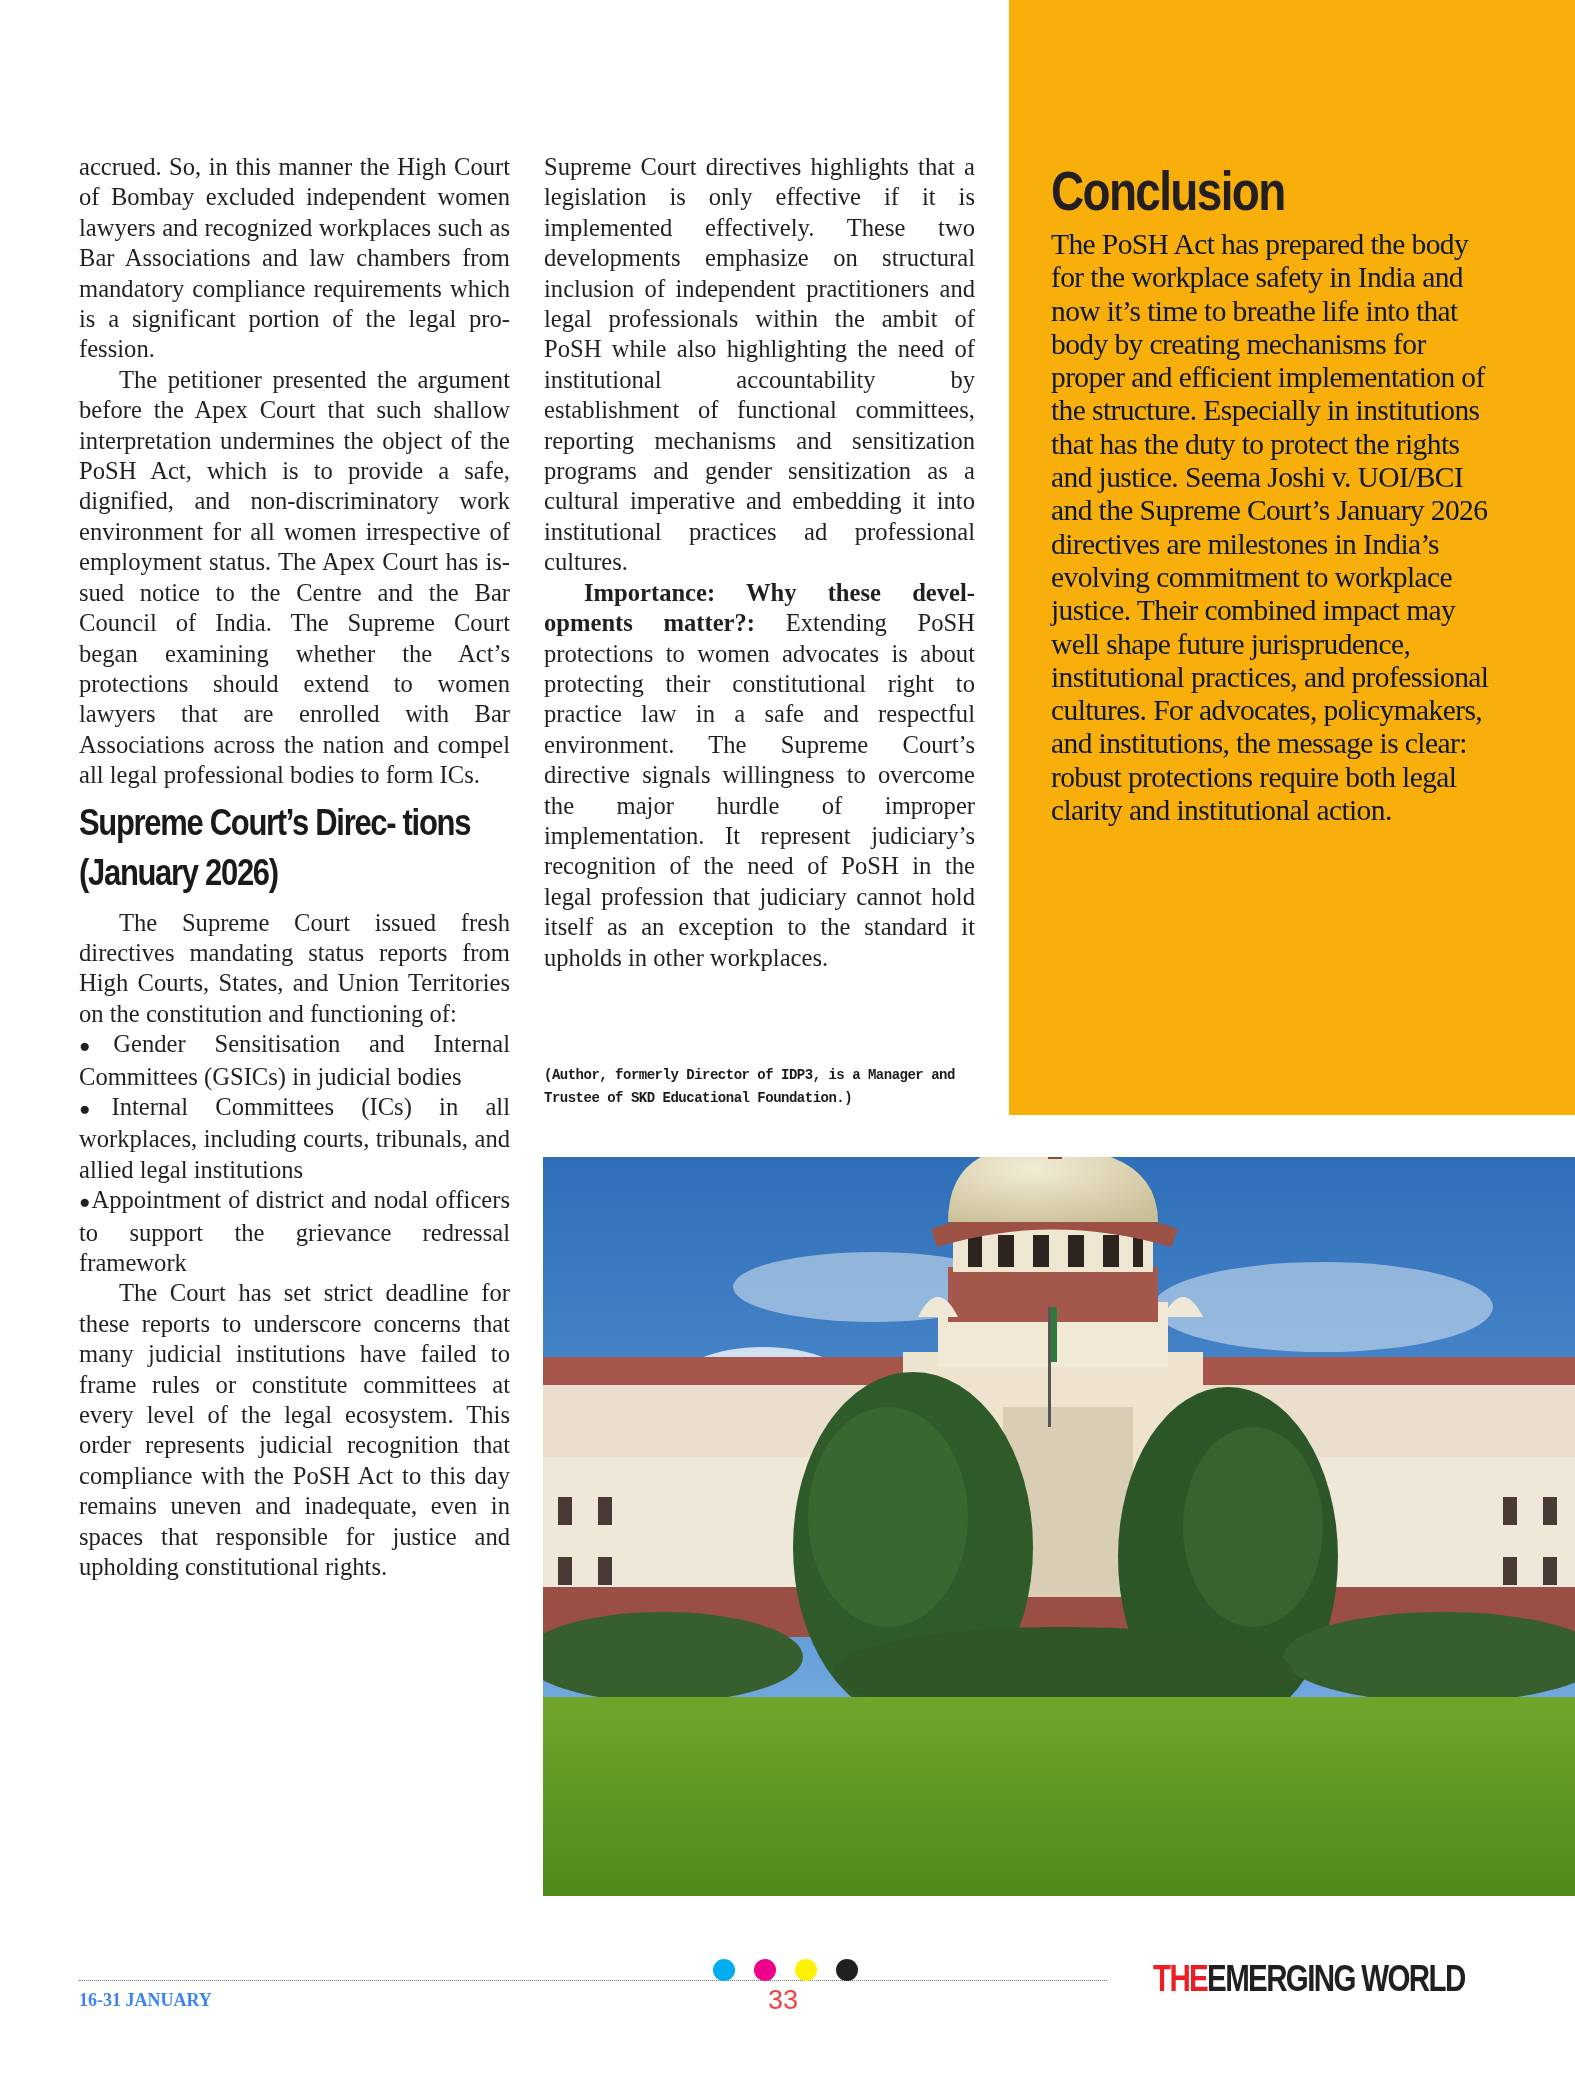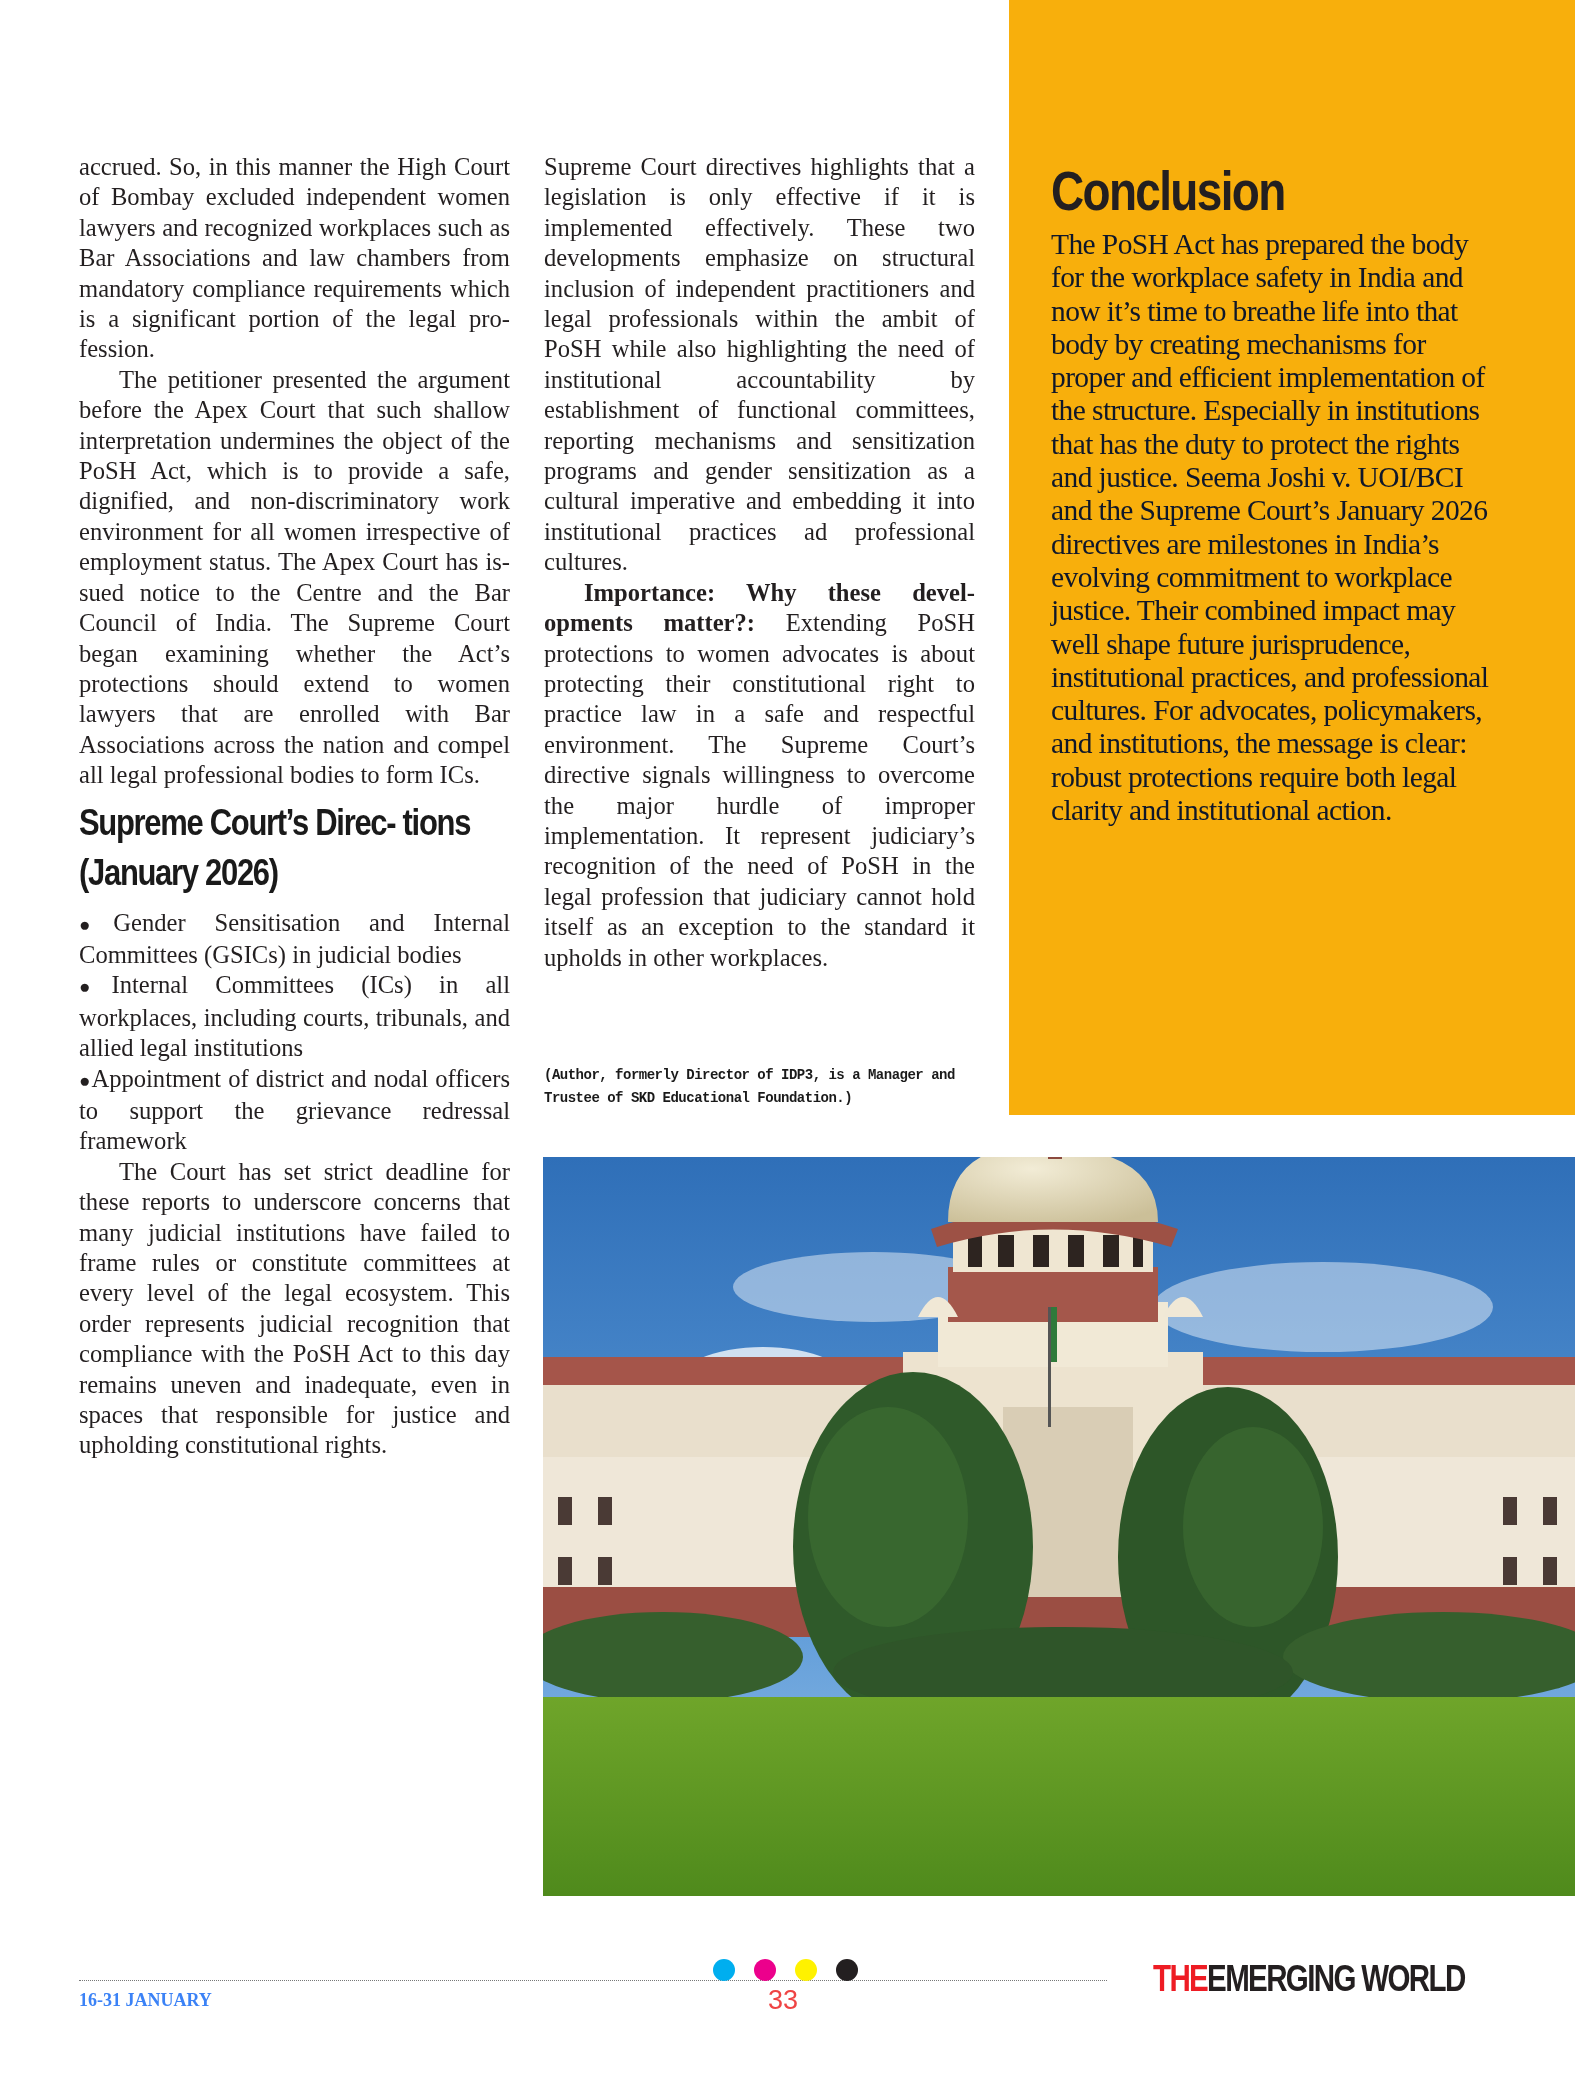--- a/index.html
+++ b/index.html
@@ -26,20 +26,21 @@
   #brand .the { color:#ee1c24; }
   #brand .rest { color:#231f20; }
 </style>
 </head>
 <body>
 
 <div id="col1" class="col">
   <p>accrued. So, in this manner the High Court of Bombay excluded independ­ent women lawyers and recognized workplaces such as Bar Associations and law chambers from mandatory compliance requirements which is a significant portion of the legal pro­fession.</p>
   <p class="ind">The petitioner presented the argu­ment before the Apex Court that such shallow interpretation undermines the object of the PoSH Act, which is to provide a safe, dignified, and non-discriminatory work environment for all women irrespective of employ­ment status. The Apex Court has is­sued notice to the Centre and the Bar Council of India. The Supreme Court began examining whether the Act’s protections should extend to women lawyers that are enrolled with Bar Associations across the nation and compel all legal professional bodies to form ICs.</p>
   <h2 class="subhead"><span>Supreme Court’s Direc- tions (January 2026)</span></h2>
+  <p class="ind">The Supreme Court issued fresh directives mandating status reports from High Courts, States, and Union Territories on the constitution and functioning of:</p>
   <p class="bullet"><span>Gender Sensitisation and Internal Committees (GSICs) in judicial bod­ies</span></p>
   <p class="bullet"><span>Internal Committees (ICs) in all workplaces, including courts, tribu­nals, and allied legal institutions</span></p>
   <p class="bullet"><span>Appointment of district and nodal officers to support the grievance re­dressal framework</span></p>
   <p class="ind"> The Court has set strict deadline for these reports to underscore con­cerns that many judicial institutions have failed to frame rules or consti­tute committees at every level of the legal ecosystem. This order repre­sents judicial recognition that compli­ance with the PoSH Act to this day remains uneven and inadequate, even in spaces that responsible for justice and upholding constitutional rights.</p>
 </div>
 
 <div id="col2" class="col">
   <p>Supreme Court directives highlights that a legislation is only effective if it is implemented effectively. These two developments emphasize on structural inclusion of independent practitioners and legal professionals within the ambit of PoSH while also highlighting the need of institution­al accountability by establishment of functional committees, reporting mechanisms and sensitization pro­grams and gender sensitization as a cultural imperative and embedding it into institutional practices ad profes­sional cultures.</p>
   <p class="ind"><span class="bold">Importance: Why these devel­opments matter?:</span><span> Extending PoSH protections to women advocates is about protecting their constitutional right to practice law in a safe and re­spectful environment. The Supreme Court’s directive signals willingness to overcome the major hurdle of im­proper implementation. It represent judiciary’s recognition of the need of PoSH in the legal profession that judiciary cannot hold itself as an ex­ception to the standard it upholds in other workplaces.</span></p>
 </div>

